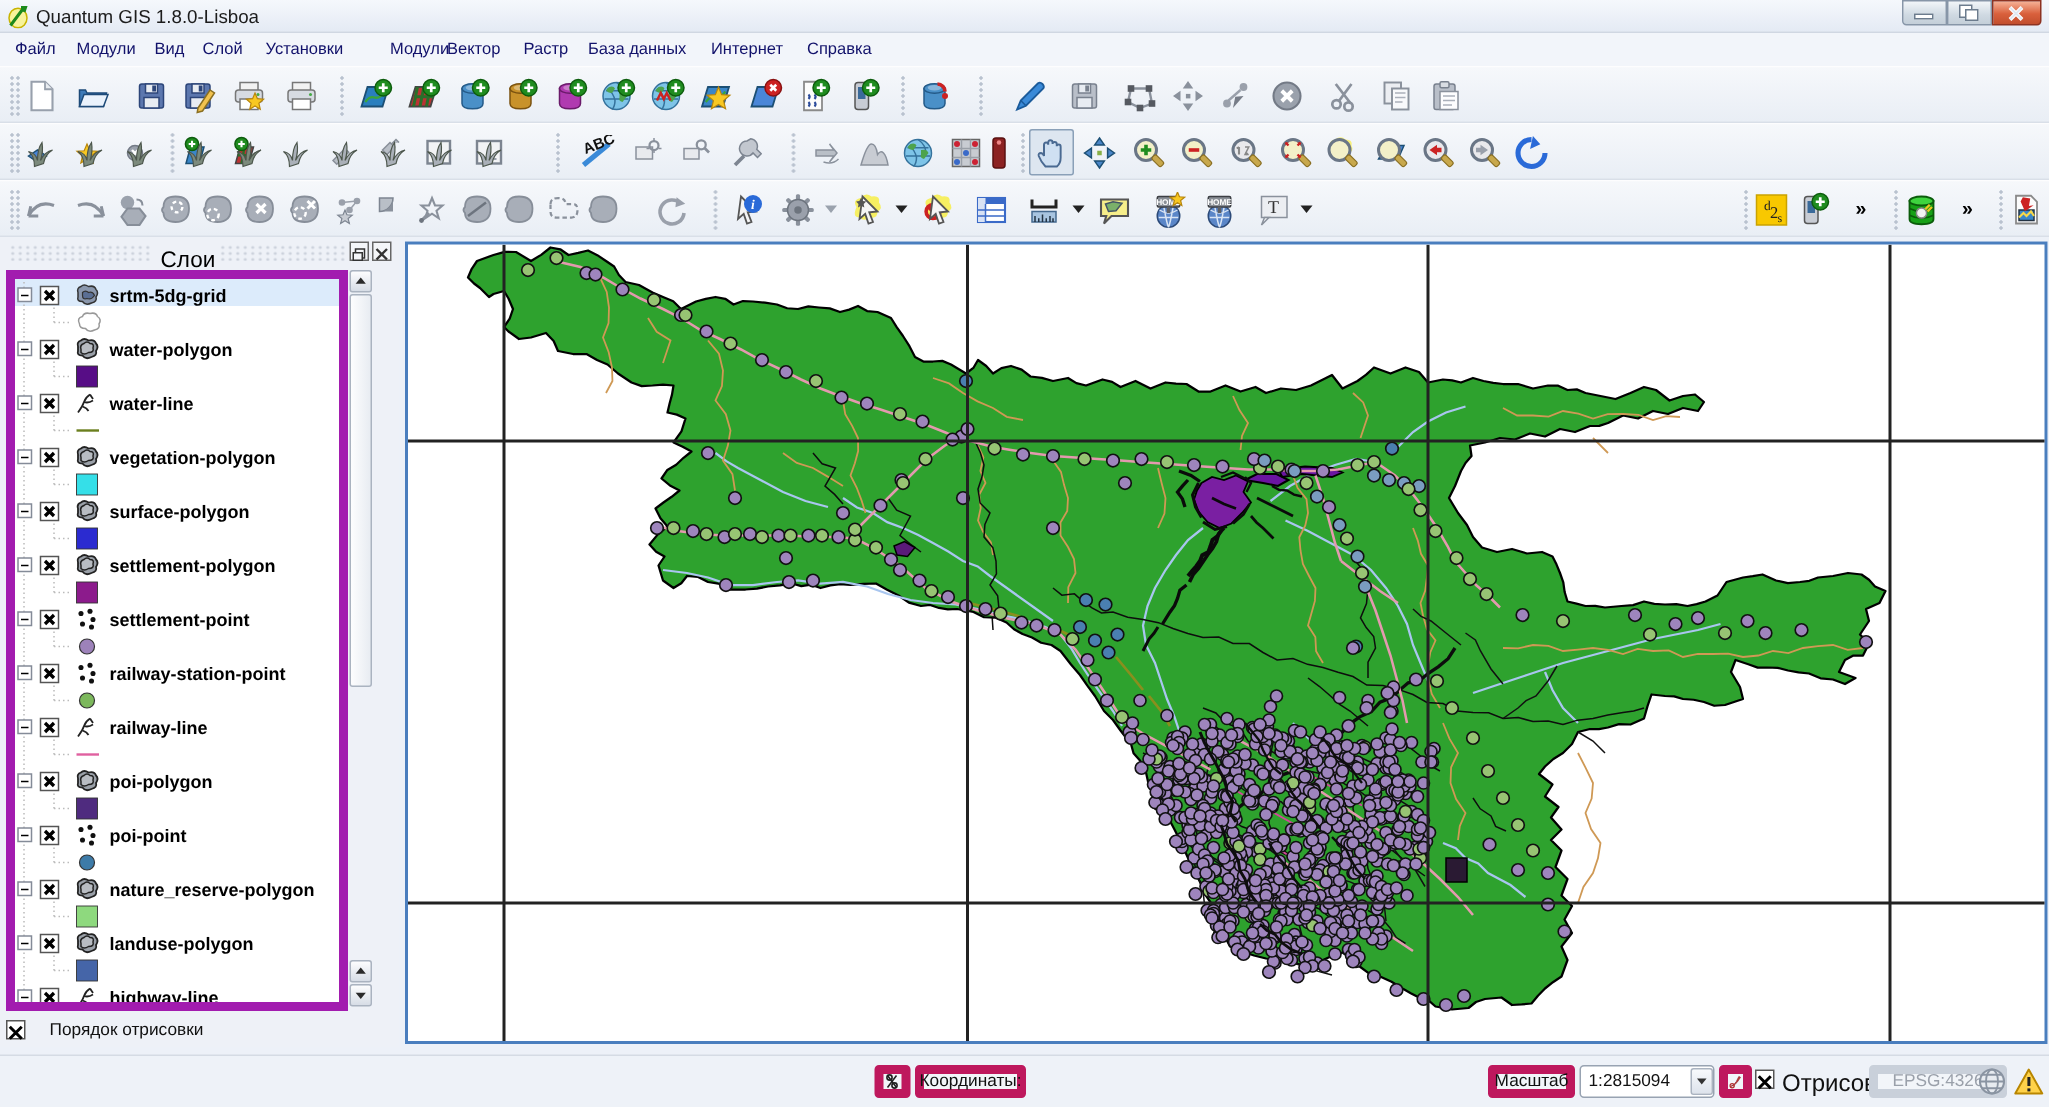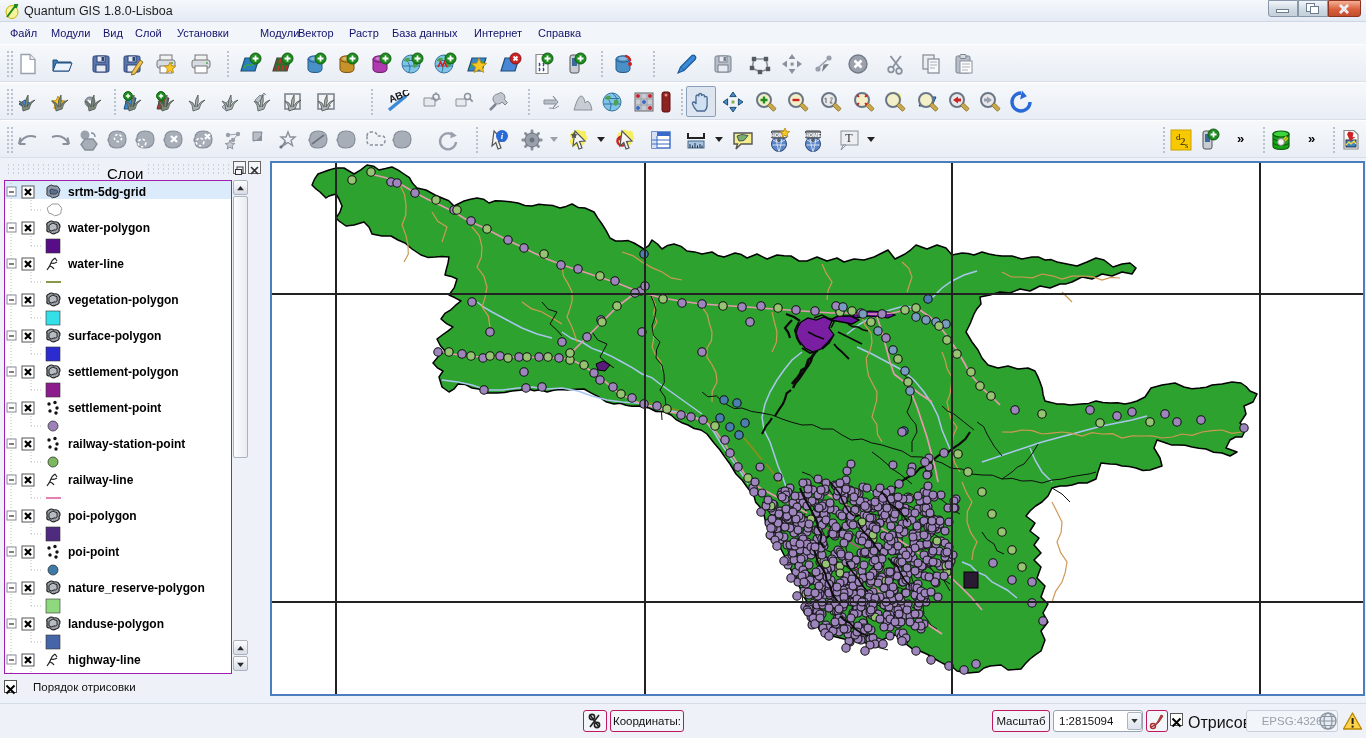--- a/index.html
+++ b/index.html
@@ -10,25 +10,25 @@
 .tb{position:absolute;left:0;width:1366px;background:linear-gradient(#f6f8fb,#e9eef5);border-top:1px solid #fdfdfe;border-bottom:1px solid #d9dfe8}
 #tb1{top:44px;height:38px}
 #tb2{top:82px;height:38px}
 #tb3{top:120px;height:38px}
 .ic{position:absolute;top:7px;width:24px;height:24px}
 .sep{position:absolute;top:5px;width:4px;height:28px;background-image:radial-gradient(circle,#b9c2cf 1px,transparent 1.2px);background-size:4px 4px}
 .dd{position:absolute;top:16px;width:0;height:0;border-left:4px solid transparent;border-right:4px solid transparent;border-top:5px solid #222}
 .ddg{border-top-color:#9aa2ad}
 #dock{position:absolute;left:0;top:158px;width:266px;height:540px;background:#eef1f7}
 #docktitle{position:absolute;left:107px;top:165px;font-size:15px;color:#000}
-#tree{position:absolute;left:4px;top:22px;width:228px;height:494px;background:#fff;border:1px solid #a21caf;overflow:hidden}
+#tree{position:absolute;left:4px;top:22px;width:228px;height:494px;background:#fff;border:6px solid #a21caf;overflow:hidden}
 #sbarw{position:absolute;left:233px;top:22px;width:17px;height:494px}
 #ordrow{position:absolute;left:33px;top:681px;font-size:11.5px;color:#111}
 #status{position:absolute;left:0;top:703px;width:1366px;height:35px;background:#eef2f8;border-top:1px solid #d5dbe4}
-.sframe{position:absolute;top:6px;height:22px;border:1px solid #be185d;border-radius:3px;background:#f2f5f9;font-size:11.5px;color:#111;display:flex;align-items:center;justify-content:center}
+.sframe{position:absolute;top:6px;height:22px;border:6px solid #be185d;border-radius:3px;background:#f2f5f9;font-size:11.5px;color:#111;display:flex;align-items:center;justify-content:center}
 #mapwrap{position:absolute;left:270px;top:161px;width:1095px;height:535px;border:2px solid #4a7ebe;background:#fff;overflow:hidden}
 </style></head><body>
 <div id="titlebar">
 <svg class="abs" style="left:4px;top:3px" width="16" height="16" viewBox="0 0 16 16">
       <ellipse cx="8" cy="9" rx="6" ry="6.5" fill="#f7f39a" stroke="#c8b400" stroke-width="1"></ellipse>
       <path d="M3 14 L12 2 M10 2 l3 0 l-1 3" stroke="#1c8a1c" stroke-width="2" fill="none"></path>
     </svg>
 <span id="title">Quantum GIS 1.8.0-Lisboa</span>
 <div class="abs" style="left:1268px;top:0;width:93px;height:17px">
 <div class="abs" style="left:0;width:30px;height:17px;background:linear-gradient(#f2f6f9,#cfd9e2 60%,#c4cfd9);border:1px solid #8796a8;border-radius:0 0 0 3px"></div>

